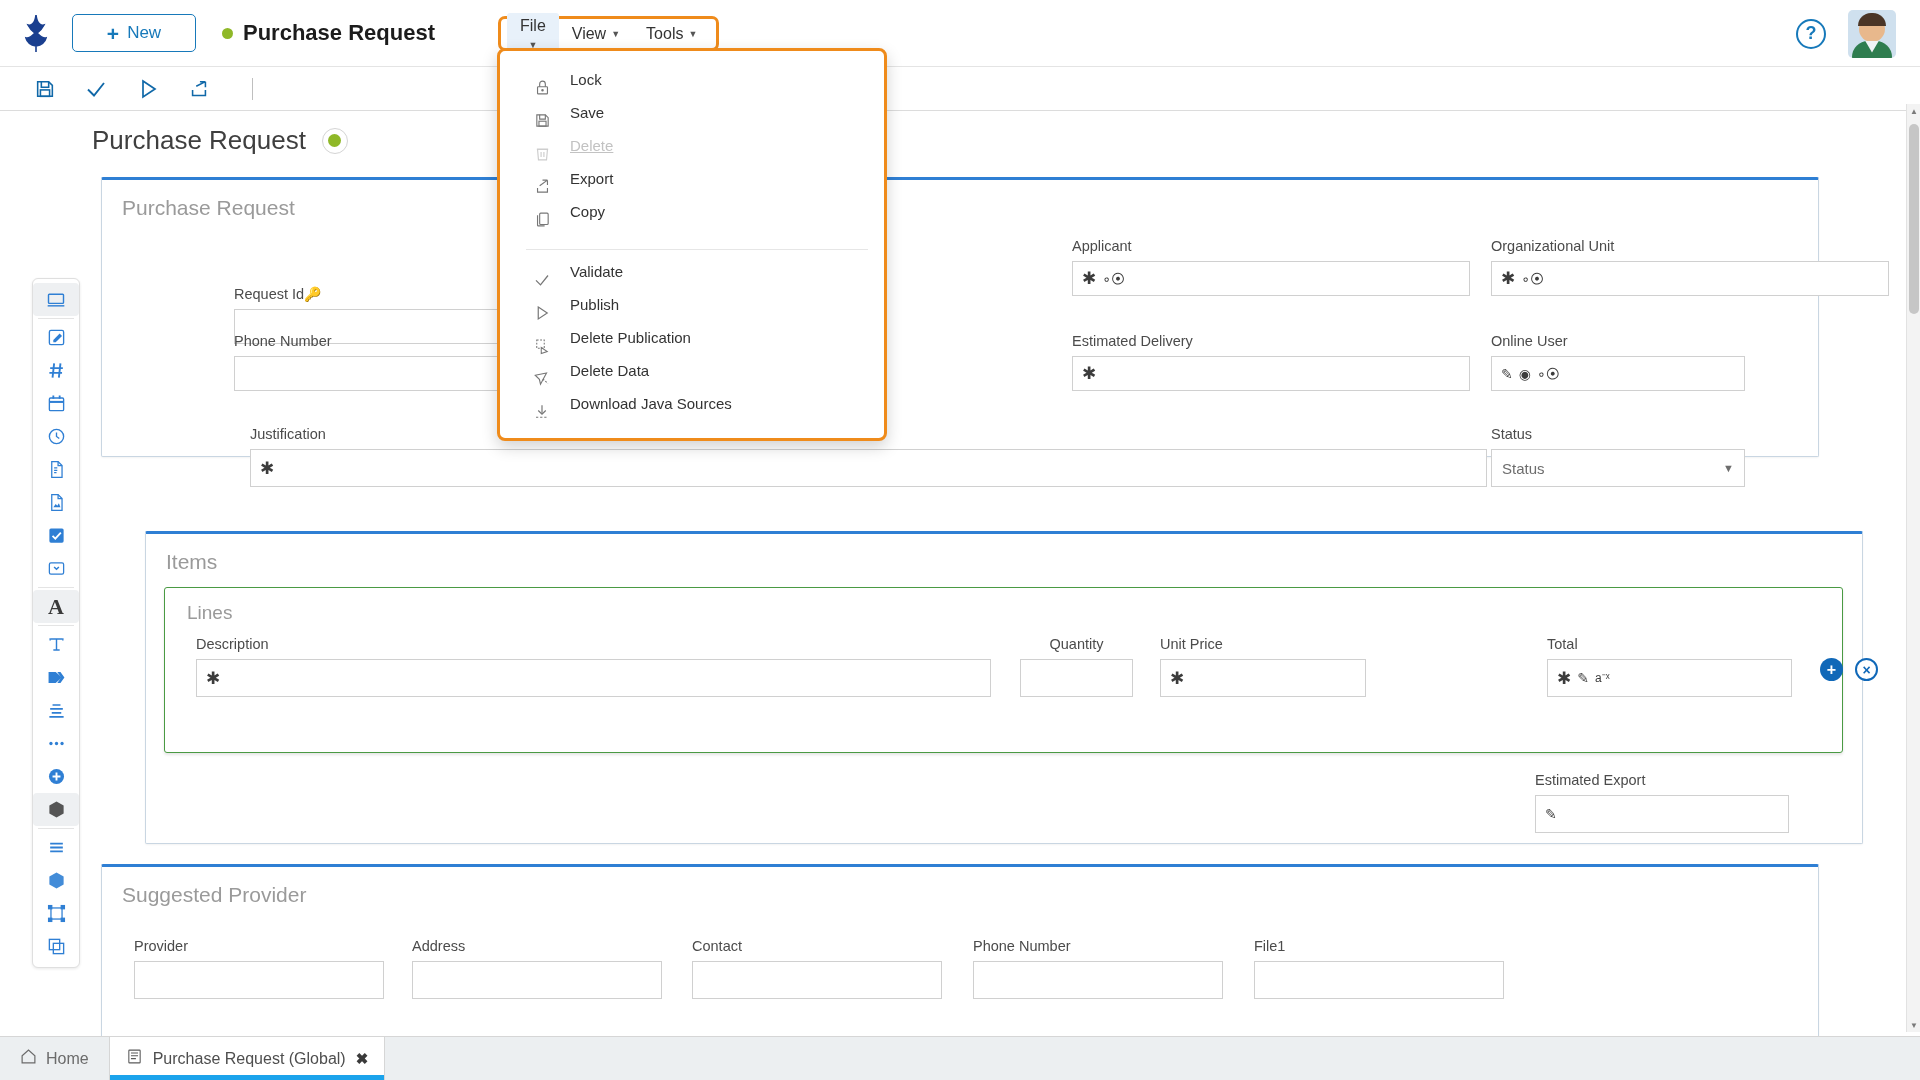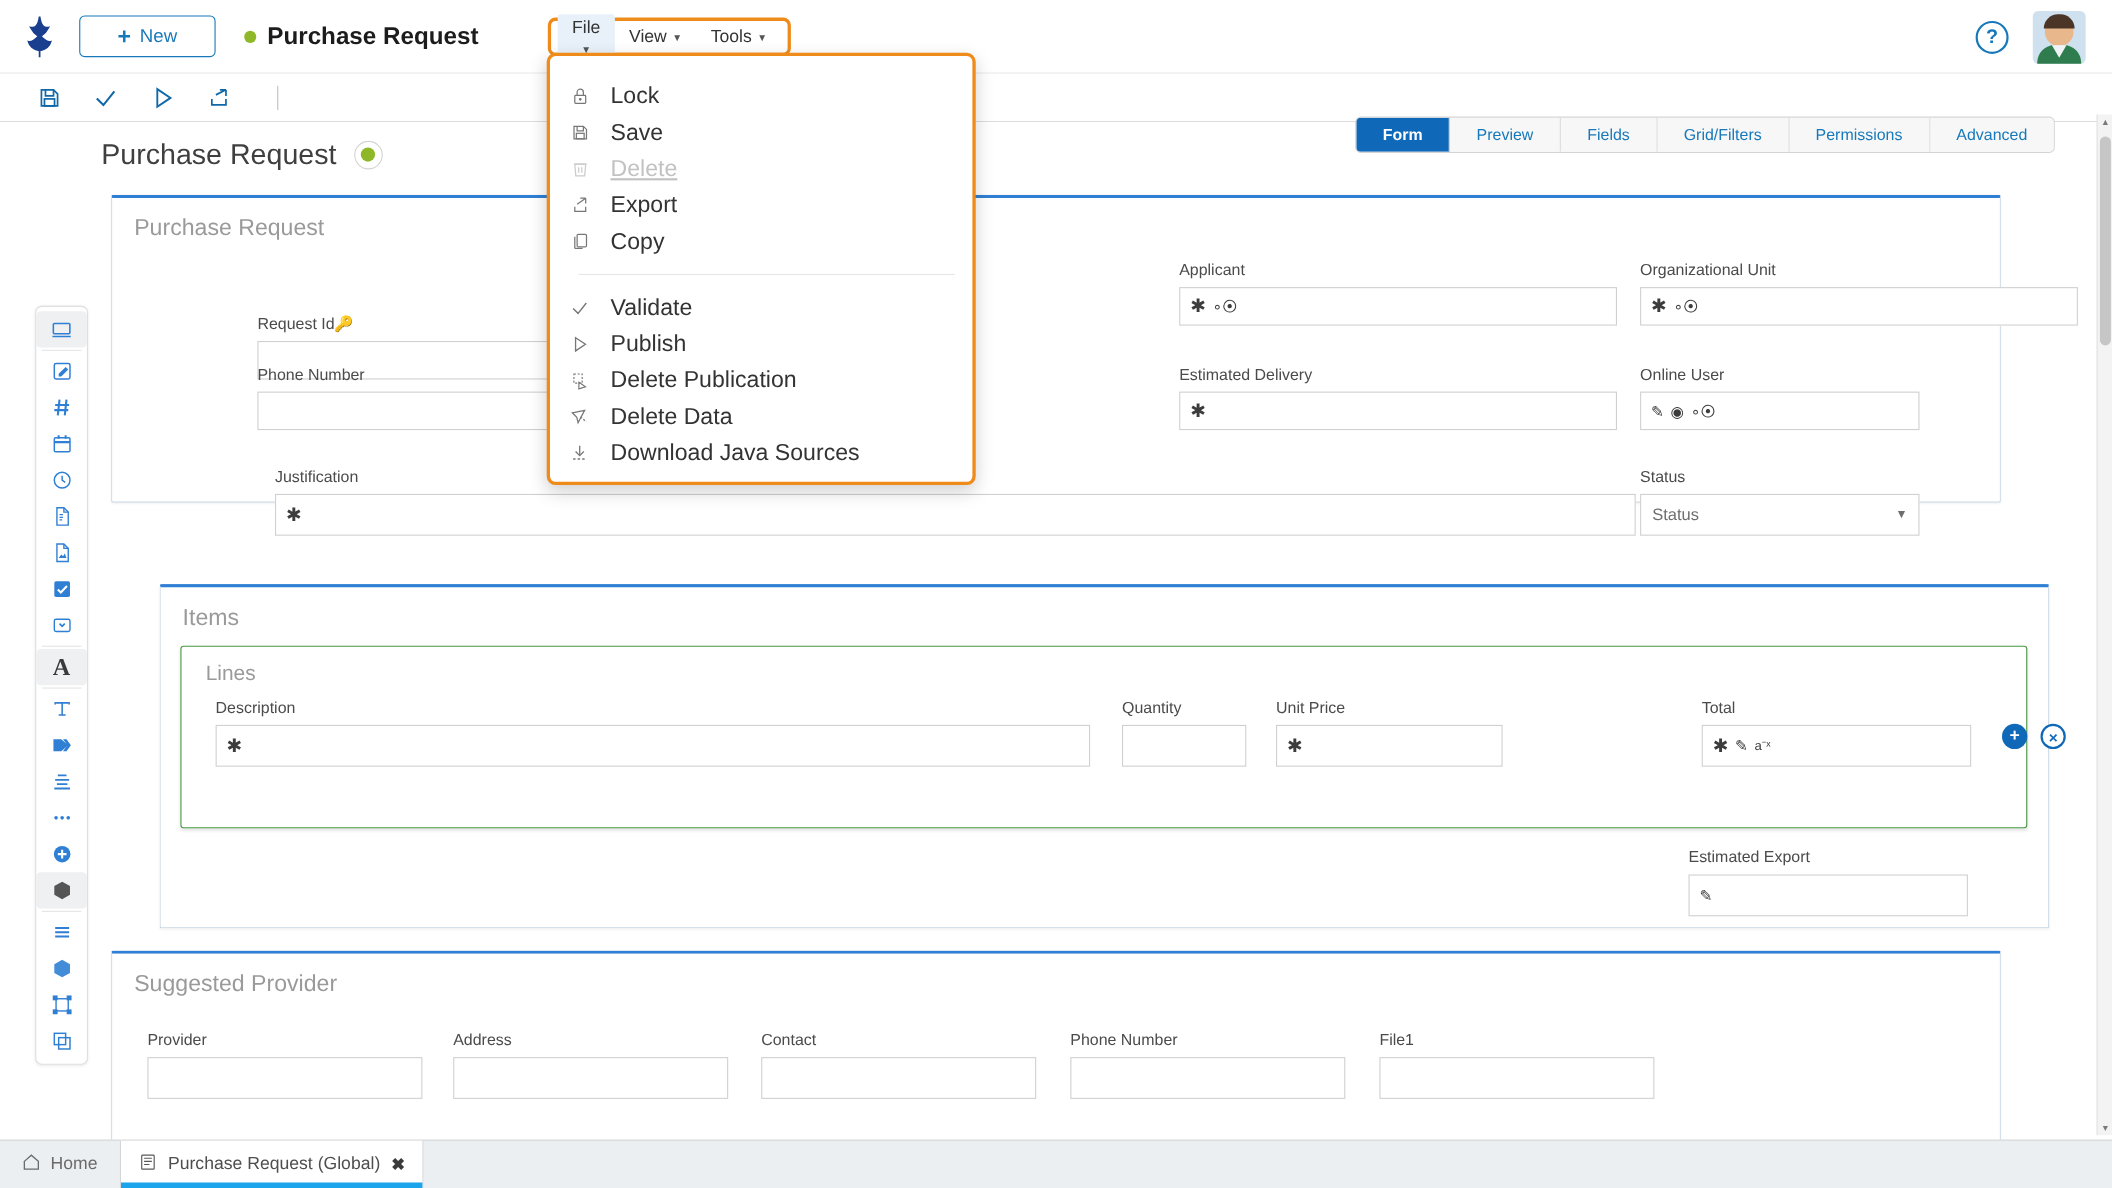--- a/index.html
+++ b/index.html
@@ -142,22 +142,22 @@
     display:flex; align-items:center; justify-content:center; font-size:16px; font-weight:bold; cursor:pointer; }
   .circ-btn.ring { background:#fff; border:2px solid #1068b8; color:#1068b8; font-size:14px; }
 
   
   .filemenu {
     position: absolute; left: 497px; top: 48px; width: 390px; height: 393px;
     background: #fff; border: 3px solid #ef8b1b; border-radius: 8px;
     box-shadow: 0 6px 16px rgba(0,0,0,.18); z-index: 50; padding-top: 20px;
   }
   .menu-item {
-    display: flex; align-items: center; gap: 18px; height: 33px;
-    padding-left: 17px; font-size: 21px; color: #333; cursor: pointer;
+    display: flex; gap: 18px; height: 33px;
+    padding-left: 32px; font-size: 15px; color: #333; cursor: pointer;
   }
   .menu-item.disabled { color: #c2c2c2; cursor: default; text-decoration: underline; }
   .menu-icon { width: 20px; display: flex; align-items: center; justify-content: center; color: #777; }
   .menu-item.disabled .menu-icon { color: #cccccc; }
   .menu-sep { height: 1px; background: #e6e6e6; margin: 13px 16px 13px 26px; }
 
   
   .scrollbar { position: absolute; right: 0; top: 104px; width: 14px; height: 928px; background: #f3f3f3; border-left: 1px solid #e2e2e2; }
   .scroll-thumb { position: absolute; top: 20px; left: 2px; width: 10px; height: 190px; background: #c6c6c6; border-radius: 5px; }
   .scroll-arrow { position:absolute; left:0; width:14px; height:14px; display:flex; align-items:center; justify-content:center; font-size:8px; color:#7a7a7a; }
@@ -378,28 +378,20 @@
 
   <div class="content">
 
     <div class="page-head">
       <div class="page-title">Purchase Request</div>
       <div class="page-dot">
           <i></i>
         </div>
     </div>
 
-    <div class="tabs" style="top:-5px;">
-      <div class="tab active">Form</div>
-      <div class="tab">Preview</div>
-      <div class="tab">Fields</div>
-      <div class="tab">Grid/Filters</div>
-      <div class="tab">Permissions</div>
-      <div class="tab">Advanced</div>
-    </div>
 
     <div class="panel" style="left:101px; top:66px; width:1718px; height:280px;">
       <div class="panel-title">Purchase Request</div>
 
       <div style="position:absolute;left:132px;top:58px;width:400px;margin-top:48px;">
         <span class="fld-label">
           <span>Request Id</span><span style="color:#d32f2f;font-size:14px;">🔑</span>
         </span>
         <div class="fld-input"></div>
       </div>
@@ -457,21 +449,21 @@
 
       <div class="lines-box" style="left:18px; top:53px; width:1679px; height:166px; position:absolute;">
         <div class="lines-title">Lines</div>
 
         <div style="position:absolute;left:31px;top:48px;width:795px;">
           <span class="fld-label">Description</span>
           <div class="fld-input tall">
             <span class="glyph">✱</span>
           </div>
         </div>
-        <div style="position:absolute;left:855px;top:48px;width:113px;">
+        <div style="position:absolute;left:855px;top:48px;width:113px;text-align:center;">
           <span class="fld-label">Quantity</span>
           <div class="fld-input tall"></div>
         </div>
         <div style="position:absolute;left:995px;top:48px;width:206px;">
           <span class="fld-label">Unit Price</span>
           <div class="fld-input tall">
             <span class="glyph">✱</span>
           </div>
         </div>
         <div style="position:absolute;left:1382px;top:48px;width:245px;">

